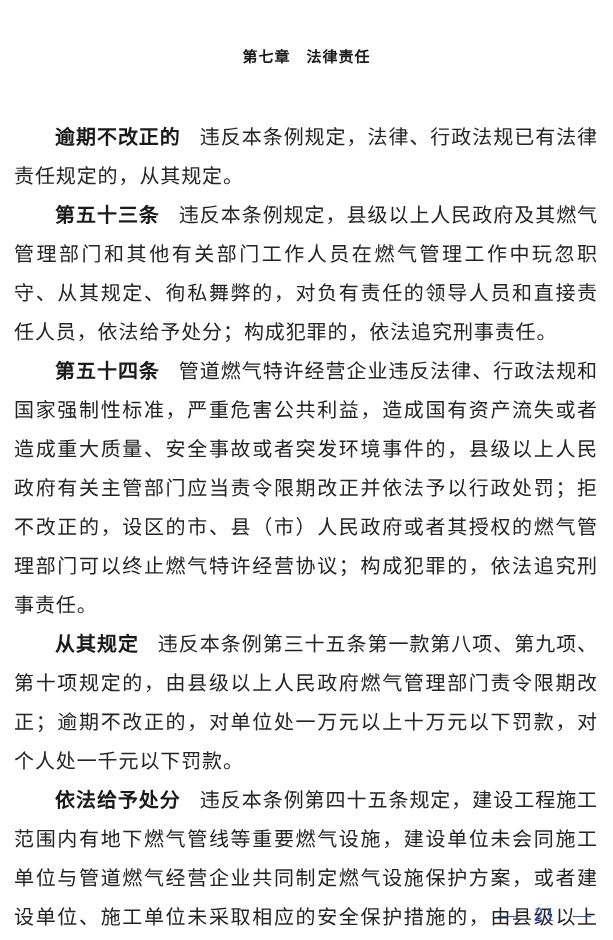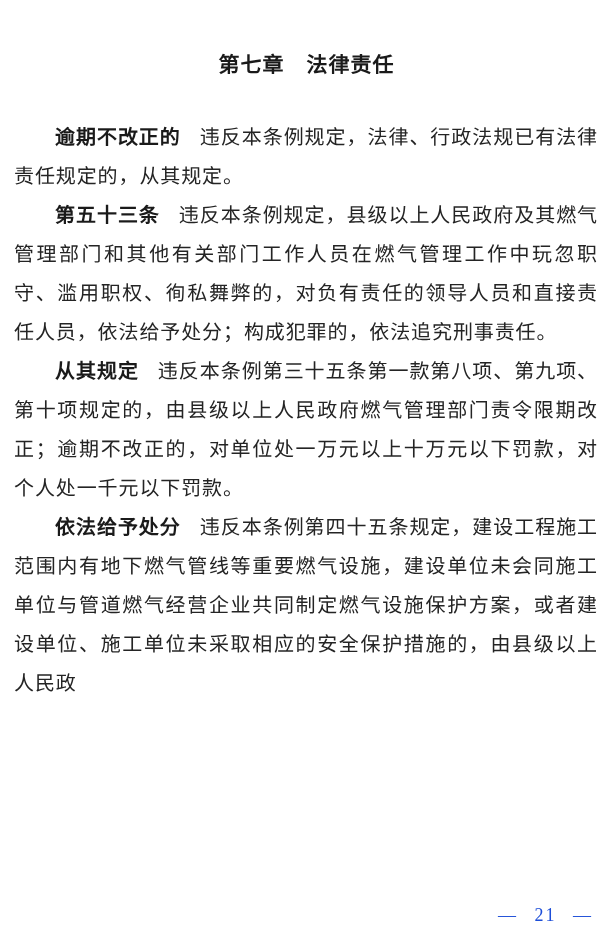--- a/index.html
+++ b/index.html
@@ -17,25 +17,24 @@
     color: #242424;
   }
   .chapter-title {
     position: absolute;
     top: 42px;
     left: 0;
     width: 613px;
     text-align: center;
     font-family: "Liberation Sans", "DejaVu Sans", sans-serif;
     font-weight: bold;
-    font-size: 21px;
+    font-size: 15px;
     line-height: 30px;
     color: #1a1a1a;
     letter-spacing: 1px;
-    margin-top: 8px;
   }
   .content {
     position: absolute;
     top: 118px;
     left: 14px;
     width: 584px;
     font-size: 20px;
     line-height: 39px;
     letter-spacing: 0.9px;
     text-align: justify;
@@ -67,22 +66,23 @@
 <body>
 
 <div class="page">
 
   <div class="chapter-title">第七章　法律责任</div>
 
   <div class="content">
 
     <p><span class="art-num">逾期不改正的</span><span>违反本条例规定，法律、行政法规已有法律责任规定的，从其规定。</span></p>
 
-    <p><span class="art-num">第五十三条</span><span>违反本条例规定，县级以上人民政府及其燃气管理部门和其他有关部门工作人员在燃气管理工作中玩忽职守、滥用职权、徇私舞弊的，对负有责任的领导人员和直接责任人员，依法给予处分；构成犯罪的，依法追究刑事责任。</span></p>
+    <p><span class="art-num">第五十三条</span><span>违反本条例规定，县级以上人民政府及其燃气管理部门和其他有关部门工作人员在燃气管理工作中玩忽职守、从其规定、徇私舞弊的，对负有责任的领导人员和直接责任人员，依法给予处分；构成犯罪的，依法追究刑事责任。</span></p>
 
+    <p><span class="art-num">第五十四条</span><span>管道燃气特许经营企业违反法律、行政法规和国家强制性标准，严重危害公共利益，造成国有资产流失或者造成重大质量、安全事故或者突发环境事件的，县级以上人民政府有关主管部门应当责令限期改正并依法予以行政处罚；拒不改正的，设区的市、县（市）人民政府或者其授权的燃气管理部门可以终止燃气特许经营协议；构成犯罪的，依法追究刑事责任。</span></p>
 
     <p><span class="art-num">从其规定</span><span>违反本条例第三十五条第一款第八项、第九项、第十项规定的，由县级以上人民政府燃气管理部门责令限期改正；逾期不改正的，对单位处一万元以上十万元以下罚款，对个人处一千元以下罚款。</span></p>
 
     <p><span class="art-num">依法给予处分</span><span>违反本条例第四十五条规定，建设工程施工范围内有地下燃气管线等重要燃气设施，建设单位未会同施工单位与管道燃气经营企业共同制定燃气设施保护方案，或者建设单位、施工单位未采取相应的安全保护措施的，由县级以上人民政</span></p>
 
   </div>
 
   <div class="page-number">— 21 —</div>
 
 </div>

